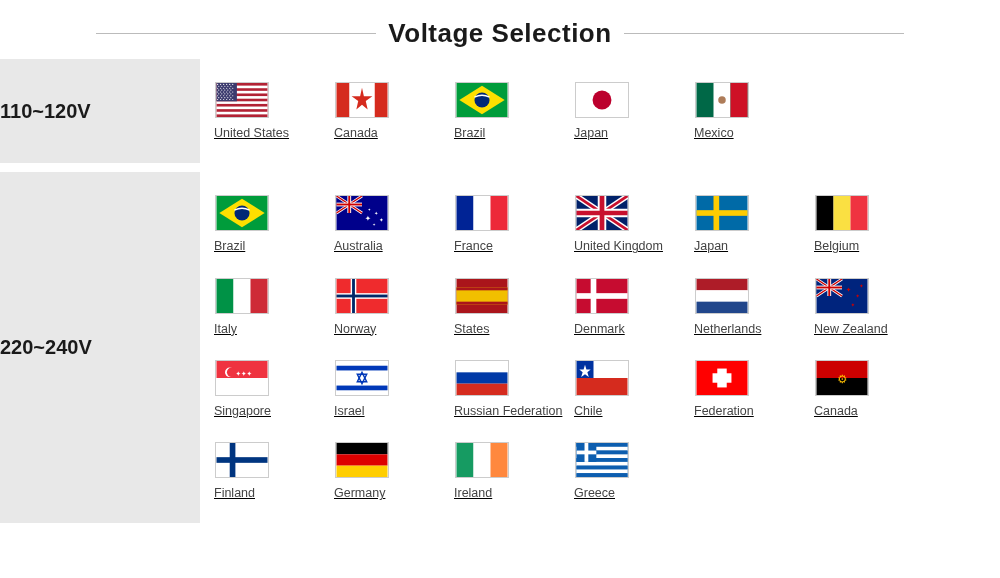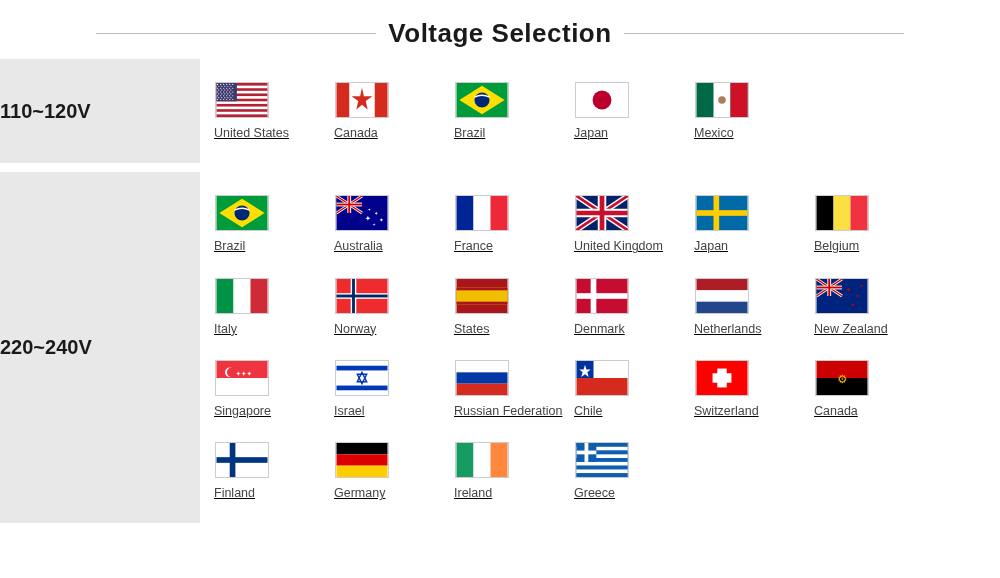--- a/index.html
+++ b/index.html
@@ -420,21 +420,21 @@
               <span class="country-name">Chile</span>
             </div>
             <div class="country-item">
               <div class="flag-container">
                 <svg class="flag" viewBox="0 0 54 36" xmlns="http://www.w3.org/2000/svg">
       <rect width="54" height="36" fill="#FF0000"></rect>
       <rect x="22" y="8" width="10" height="20" fill="#fff"></rect>
       <rect x="17" y="13" width="20" height="10" fill="#fff"></rect>
     </svg>
               </div>
-              <span class="country-name">Switzerland</span>
+              <span class="country-name">Federation</span>
             </div>
             <div class="country-item">
               <div class="flag-container">
                 <svg class="flag" viewBox="0 0 54 36" xmlns="http://www.w3.org/2000/svg">
       <rect width="54" height="18" fill="#CC0000"></rect>
       <rect y="18" width="54" height="18" fill="#000"></rect>
       <text x="22" y="23" font-size="12" fill="#FFBF00">⚙</text>
     </svg>
               </div>
               <span class="country-name">Canada</span>

